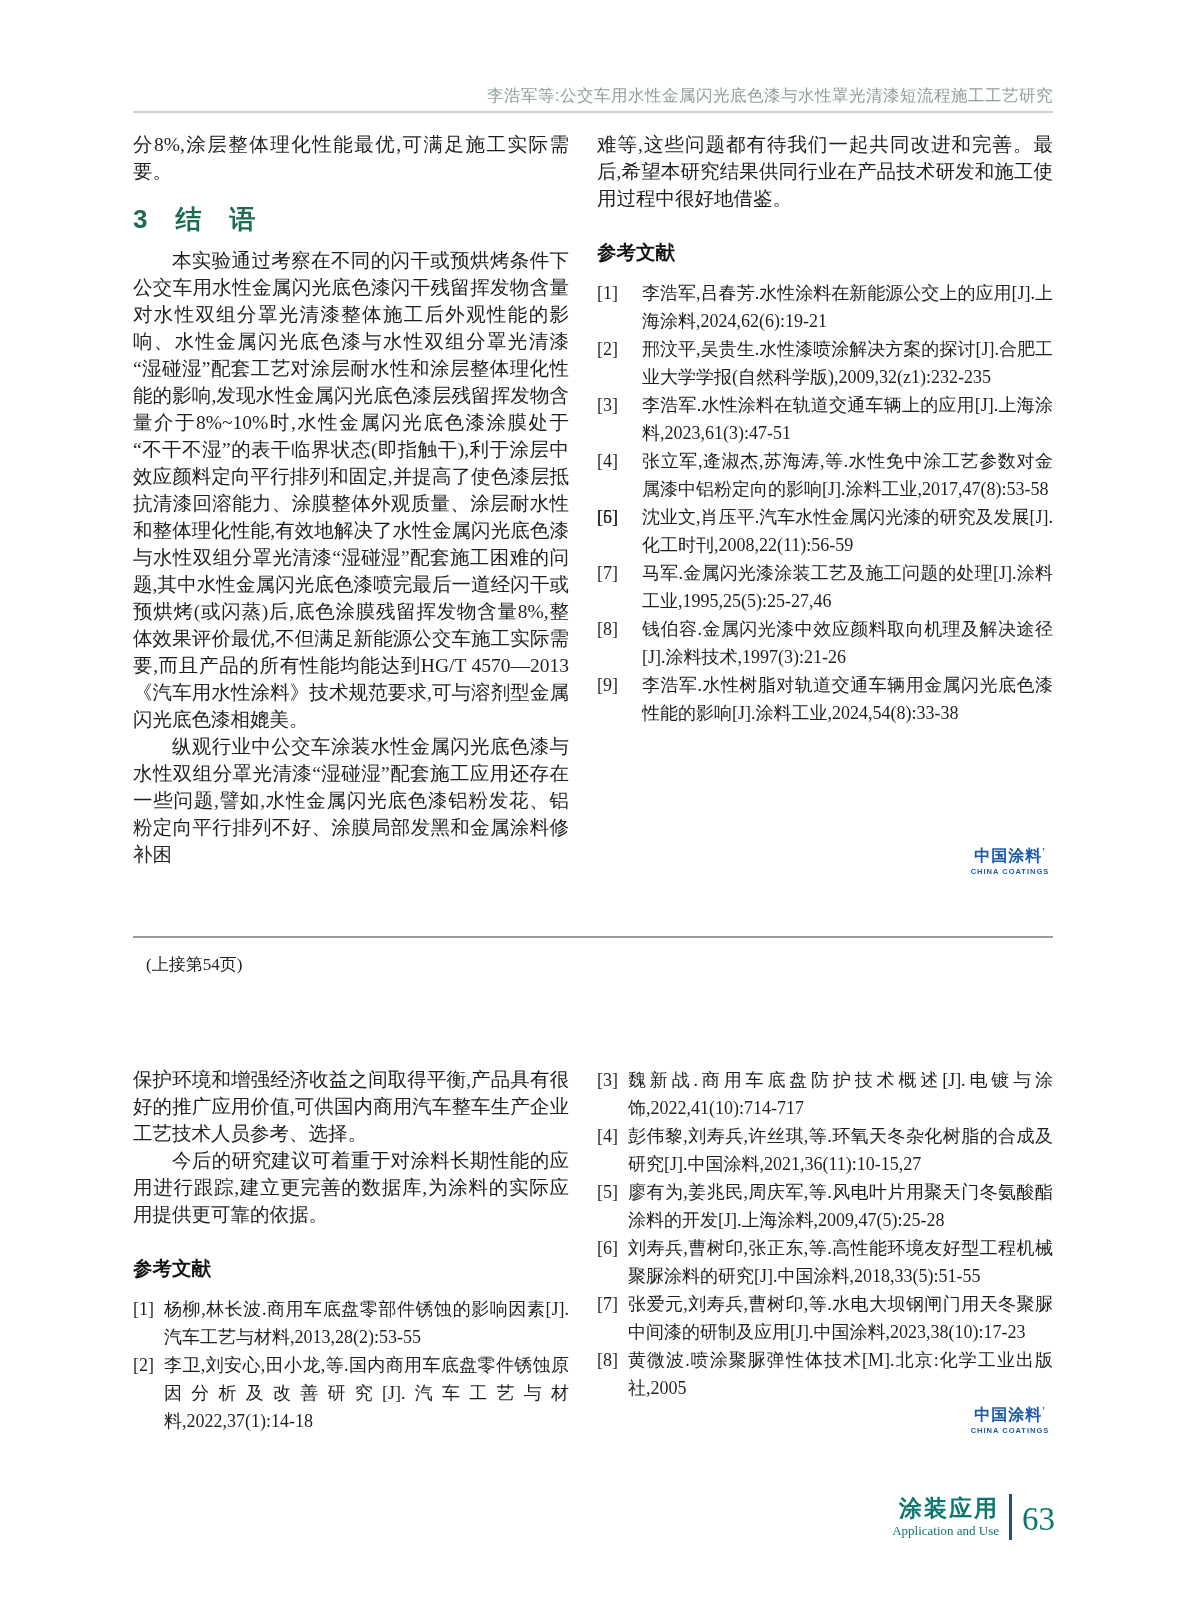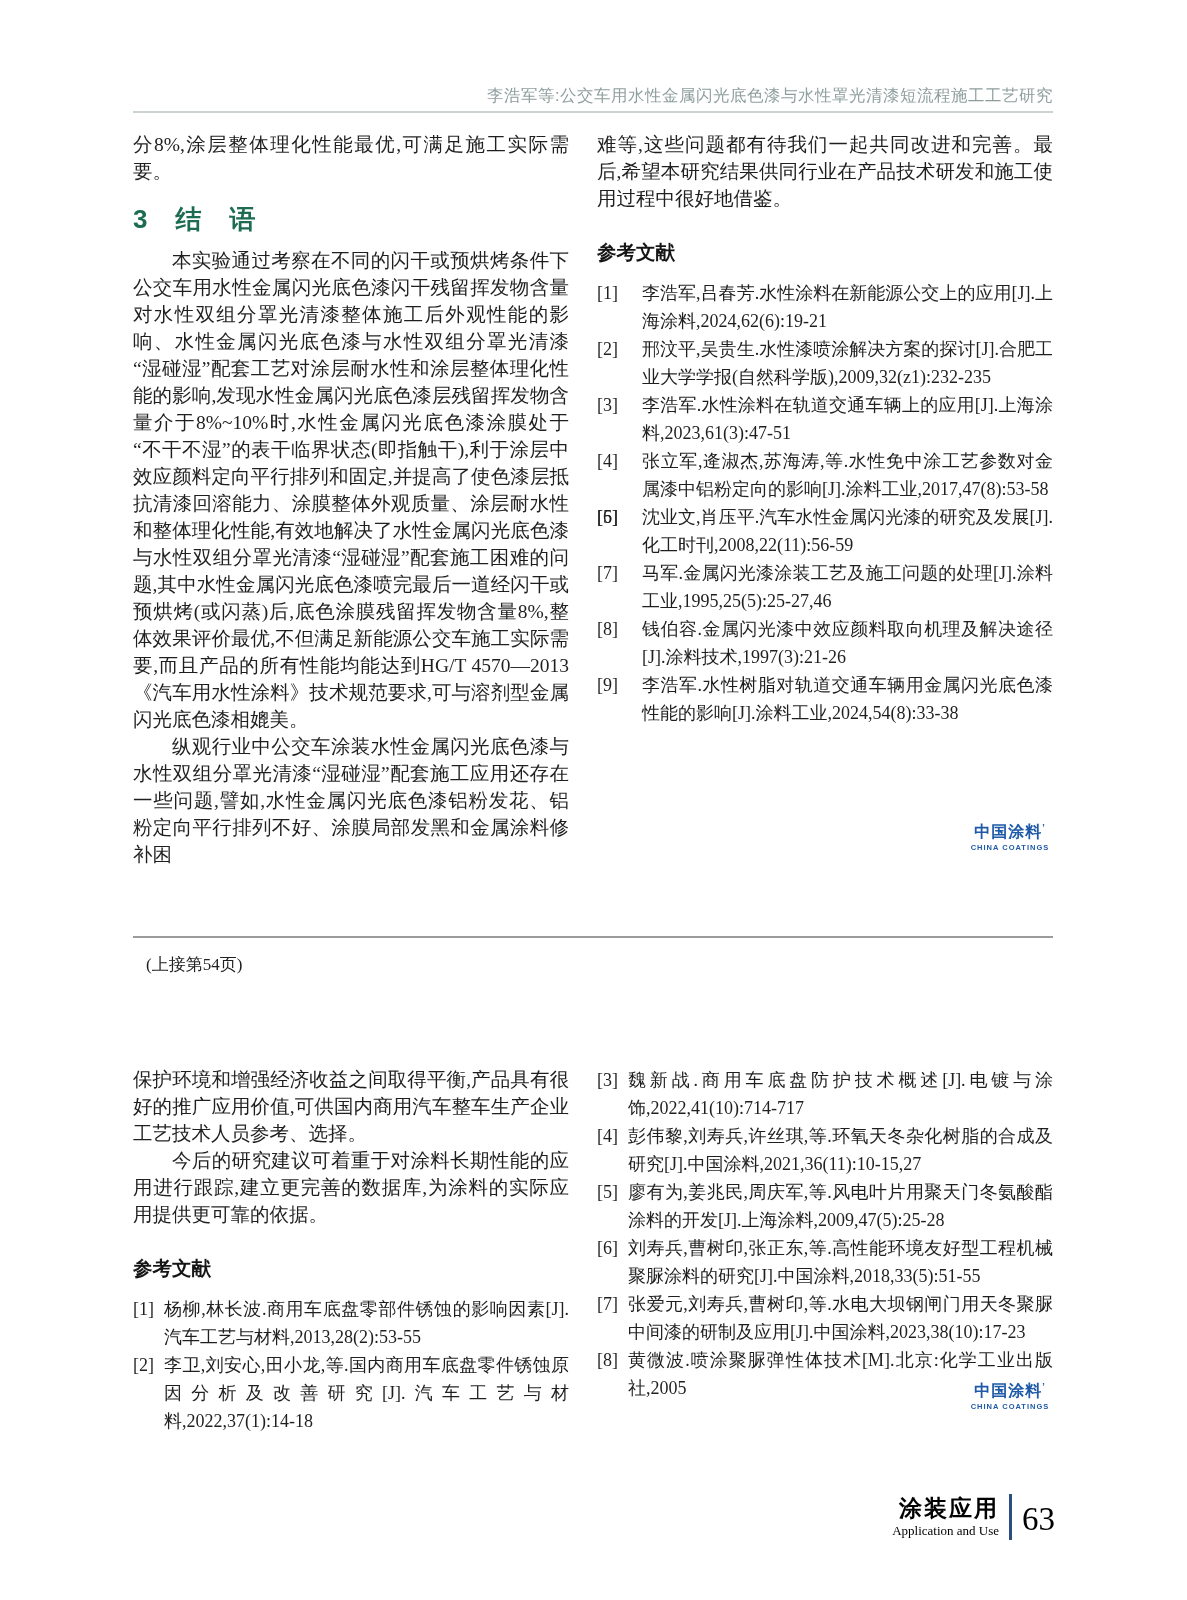--- a/index.html
+++ b/index.html
@@ -31,36 +31,36 @@
     font-size:19.5px;font-weight:bold;color:#151515;
   }
   .refs{list-style:none;margin:0;padding:0;font-size:18px;line-height:28px;text-align:justify;}
   .refs li{position:relative;padding-left:45px;}
   .refs .ref-num{position:absolute;left:0;top:0;}
   .refs-narrow li{padding-left:31px;}
   
   .logo{width:86px;text-align:center;color:#1e5aa8;}
   .logo-cn{
     font-family:"Liberation Sans","DejaVu Sans",sans-serif;font-weight:bold;
-    font-size:16px;letter-spacing:1px;line-height:1.1;white-space:nowrap;
+    font-size:16px;letter-spacing:1px;line-height:1.1;white-space:nowrap;margin-top:24px;
   }
   .logo-tm{font-size:9px;vertical-align:top;line-height:1;}
   .logo-en{
     font-family:"Liberation Sans","DejaVu Sans",sans-serif;font-weight:bold;
     font-size:7.5px;letter-spacing:1px;margin-top:2px;white-space:nowrap;
   }
   .logo-top{position:absolute;right:0px;top:692px;}
   .logo-bottom{position:absolute;right:0px;top:316px;}
   
   .mid-rule{position:absolute;top:936px;left:133px;width:920px;height:2px;background:#9b9b9b;}
   .continuation-note{position:absolute;top:953px;left:146px;font-size:17px;color:#1f1f1f;}
   
   .bottom-article{position:absolute;top:1066px;left:133px;width:920px;display:flex;gap:28px;}
   
-  .page-footer{position:absolute;top:1494px;right:132px;display:flex;align-items:center;gap:10px;color:#000000;}
+  .page-footer{position:absolute;top:1494px;right:132px;display:flex;align-items:center;gap:10px;color:#0f766e;}
   .footer-labels{text-align:right;}
   .footer-cn{
     font-family:"Liberation Sans","DejaVu Sans",sans-serif;
     font-size:23px;font-weight:bold;letter-spacing:2px;line-height:1.15;
   }
   .footer-en{font-family:"Liberation Serif","DejaVu Serif",serif;font-size:13px;margin-top:2px;}
   .footer-bar{width:3px;height:46px;background:#2b4d80;}
   .footer-page{font-size:33px;line-height:1;align-self:flex-end;padding-bottom:4px;}
 </style>
 </head>

